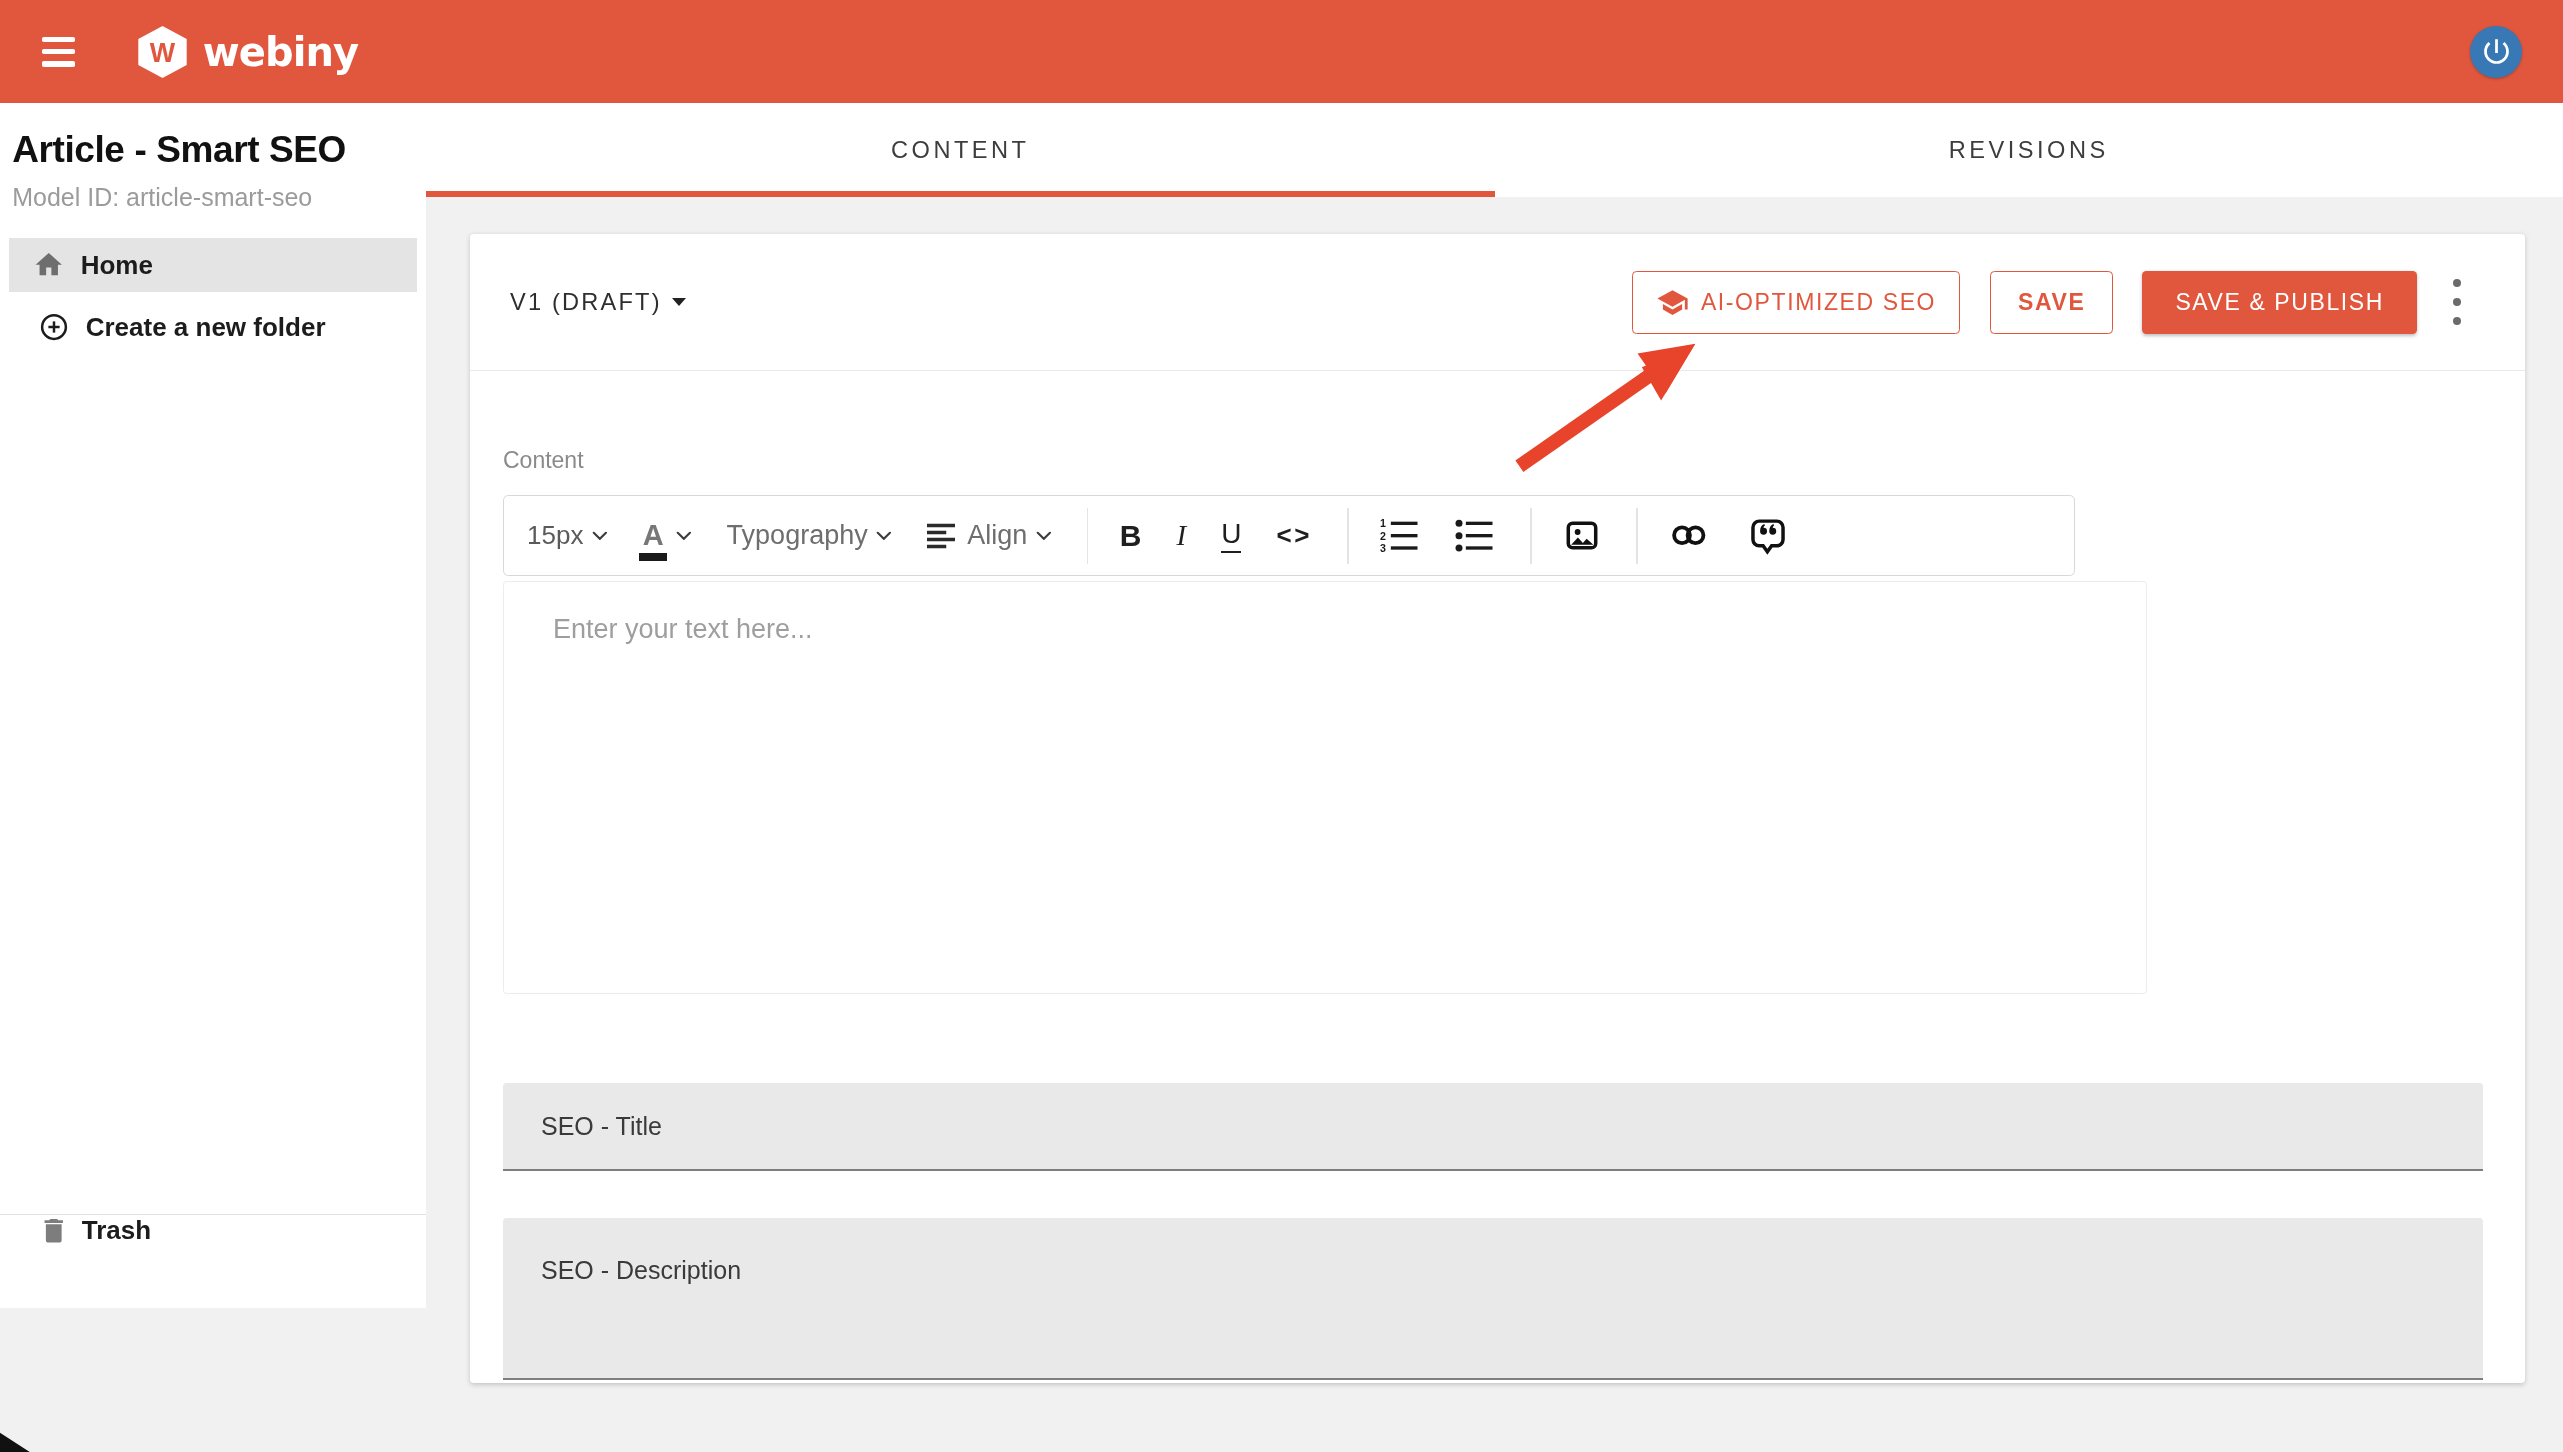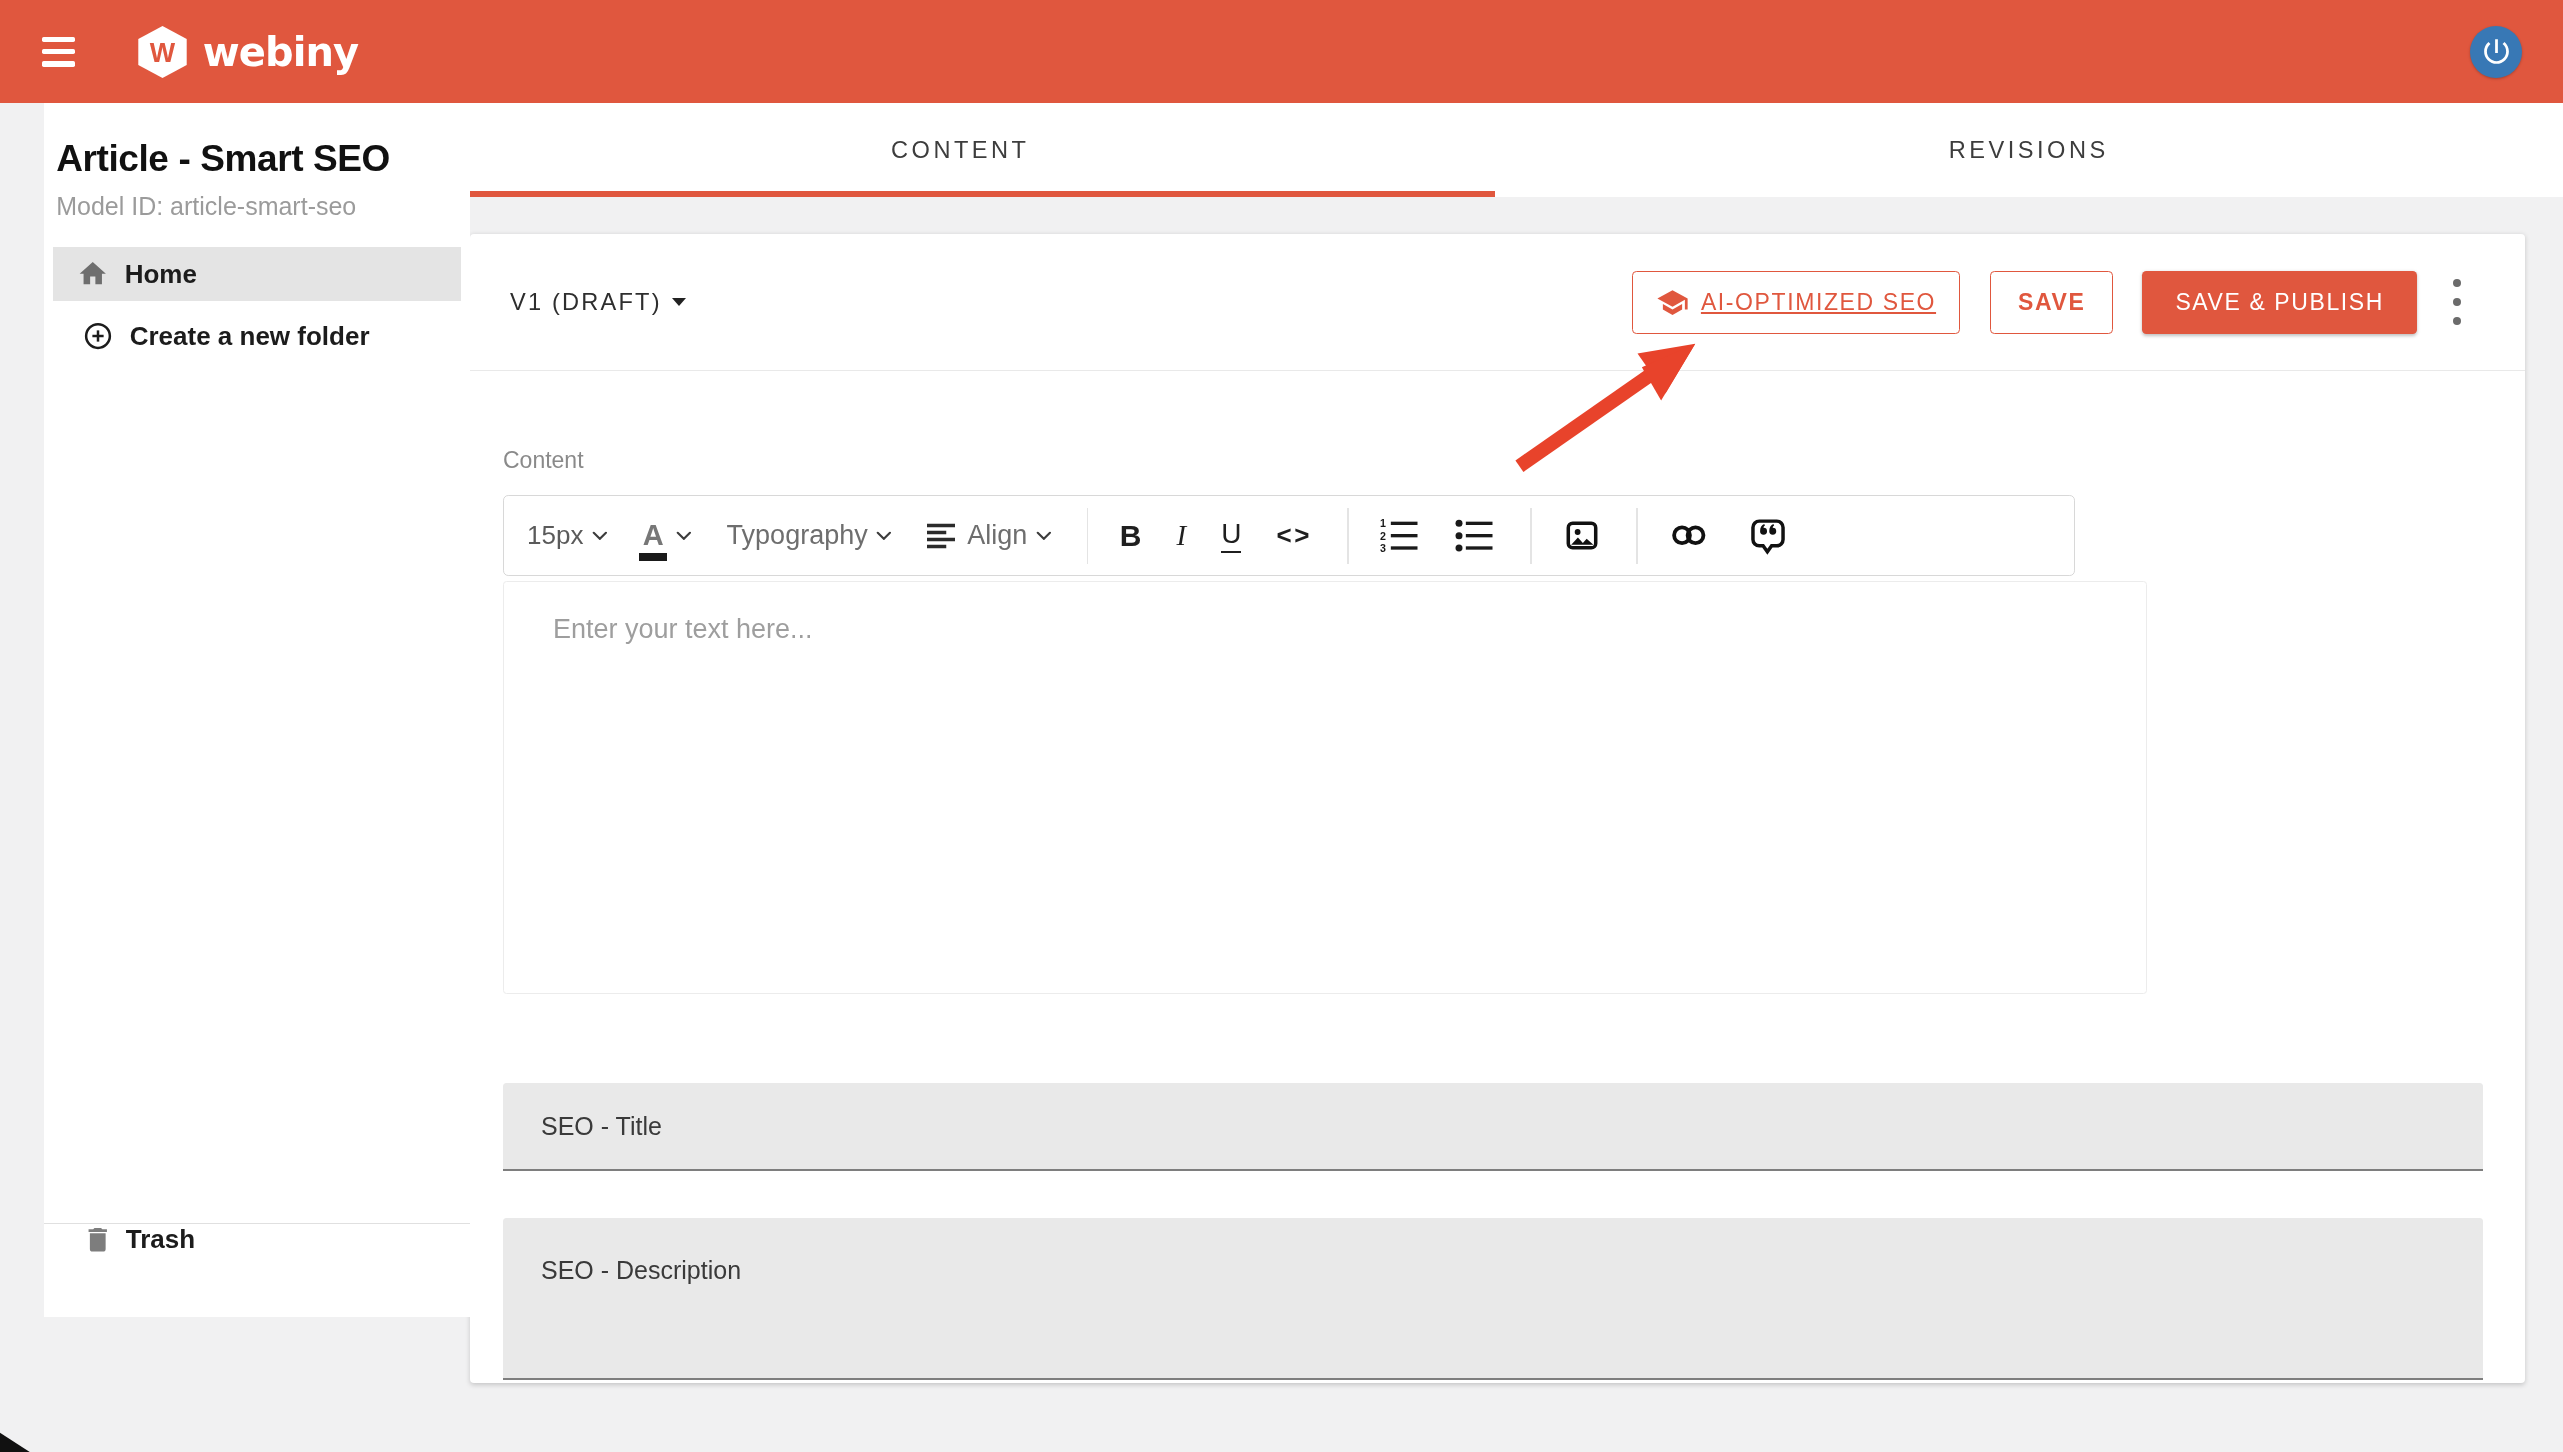--- a/index.html
+++ b/index.html
@@ -27,22 +27,22 @@
   }
   .hamburger{width:33px;height:30px;display:flex;flex-direction:column;justify-content:space-between;cursor:pointer;background:none;border:none;}
   .hamburger span{display:block;width:33px;height:5.2px;background:#fff;border-radius:1.7px;}
   .logo{display:flex;align-items:center;margin-left:63px;}
   .hexagon{width:49px;height:52px;}
   .wordmark{color:#fff;font-size:40px;font-weight:700;letter-spacing:-0.9px;margin-left:15.7px;font-family:"DejaVu Sans","Liberation Sans",sans-serif;}
   .appbar .spacer{flex:1;}
   .avatar{width:52px;height:52px;border-radius:50%;background:var(--avatar-blue);display:flex;align-items:center;justify-content:center;box-shadow:0 0.9px 2.6px rgba(0,0,0,.25);cursor:pointer;}
   
   .sidebar{
-    position:absolute;left:0;top:103px;width:426px;height:1214px;
-    background:#fff;z-index:20;margin-left:44px;
+    position:absolute;left:0;top:94px;width:426px;height:1214px;
+    background:#fff;z-index:20;
   }
   .sb-title{position:absolute;left:12.2px;top:35px;font-size:37px;font-weight:700;color:#111;letter-spacing:-0.4px;}
   .sb-model{position:absolute;left:12.2px;top:89px;font-size:25px;color:#9b9b9b;}
   .sb-row{position:absolute;left:8.7px;right:8.7px;height:54px;display:flex;align-items:center;cursor:pointer;}
   .sb-row.home{top:144px;background:#e4e4e4;}
   .sb-row.create{top:207px;height:52px;}
   .sb-row .ic{display:flex;align-items:center;justify-content:center;}
   .sb-row.home .ic{margin-left:23px;width:35px;}
   .sb-row.create .ic{margin-left:28px;width:35px;}
   .sb-label{font-size:26px;font-weight:700;color:var(--ink);margin-left:14px;}
@@ -80,21 +80,21 @@
   }
   .version{display:flex;align-items:center;gap:10.5px;font-size:23.6px;letter-spacing:2.2px;color:#2e2e2e;cursor:pointer;background:none;border:none;font-family:inherit;}
   .caret{width:0;height:0;border-left:7px solid transparent;border-right:7px solid transparent;border-top:8.7px solid #222;}
   .card-header .spacer{flex:1;}
   .btn{
     height:63px;display:flex;align-items:center;justify-content:center;
     font-size:23px;letter-spacing:1.6px;border-radius:4.4px;cursor:pointer;
     font-family:inherit;font-weight:400;
   }
   .btn.outline{background:#fff;border:1.7px solid var(--primary);color:var(--primary);}
-  .btn.ai{padding:0 23px;gap:12.2px;margin-right:30px;text-decoration:underline;}
+  .btn.ai{padding:0 23px;gap:12.2px;margin-right:30px;}
   .btn.save{padding:0 27px;margin-right:29px;font-weight:bold;}
   .btn.fill{background:var(--primary);border:none;color:#fff;padding:0 33px;box-shadow:0 1.7px 3.5px rgba(0,0,0,.25);}
   .kebab{margin-left:21px;width:38px;height:63px;display:flex;flex-direction:column;align-items:center;justify-content:center;gap:11.4px;background:none;border:none;cursor:pointer;}
   .kebab i{width:7.9px;height:7.9px;border-radius:50%;background:#6b6b6b;}
   
   .content-label{position:absolute;left:33px;top:213px;font-size:23px;color:#8a8a8a;}
   .toolbar{
     position:absolute;left:33px;top:261px;width:1572px;height:81px;
     border:1.7px solid #d8d8d8;border-radius:5.2px;background:#fff;
     display:flex;align-items:center;padding:0 23px;

